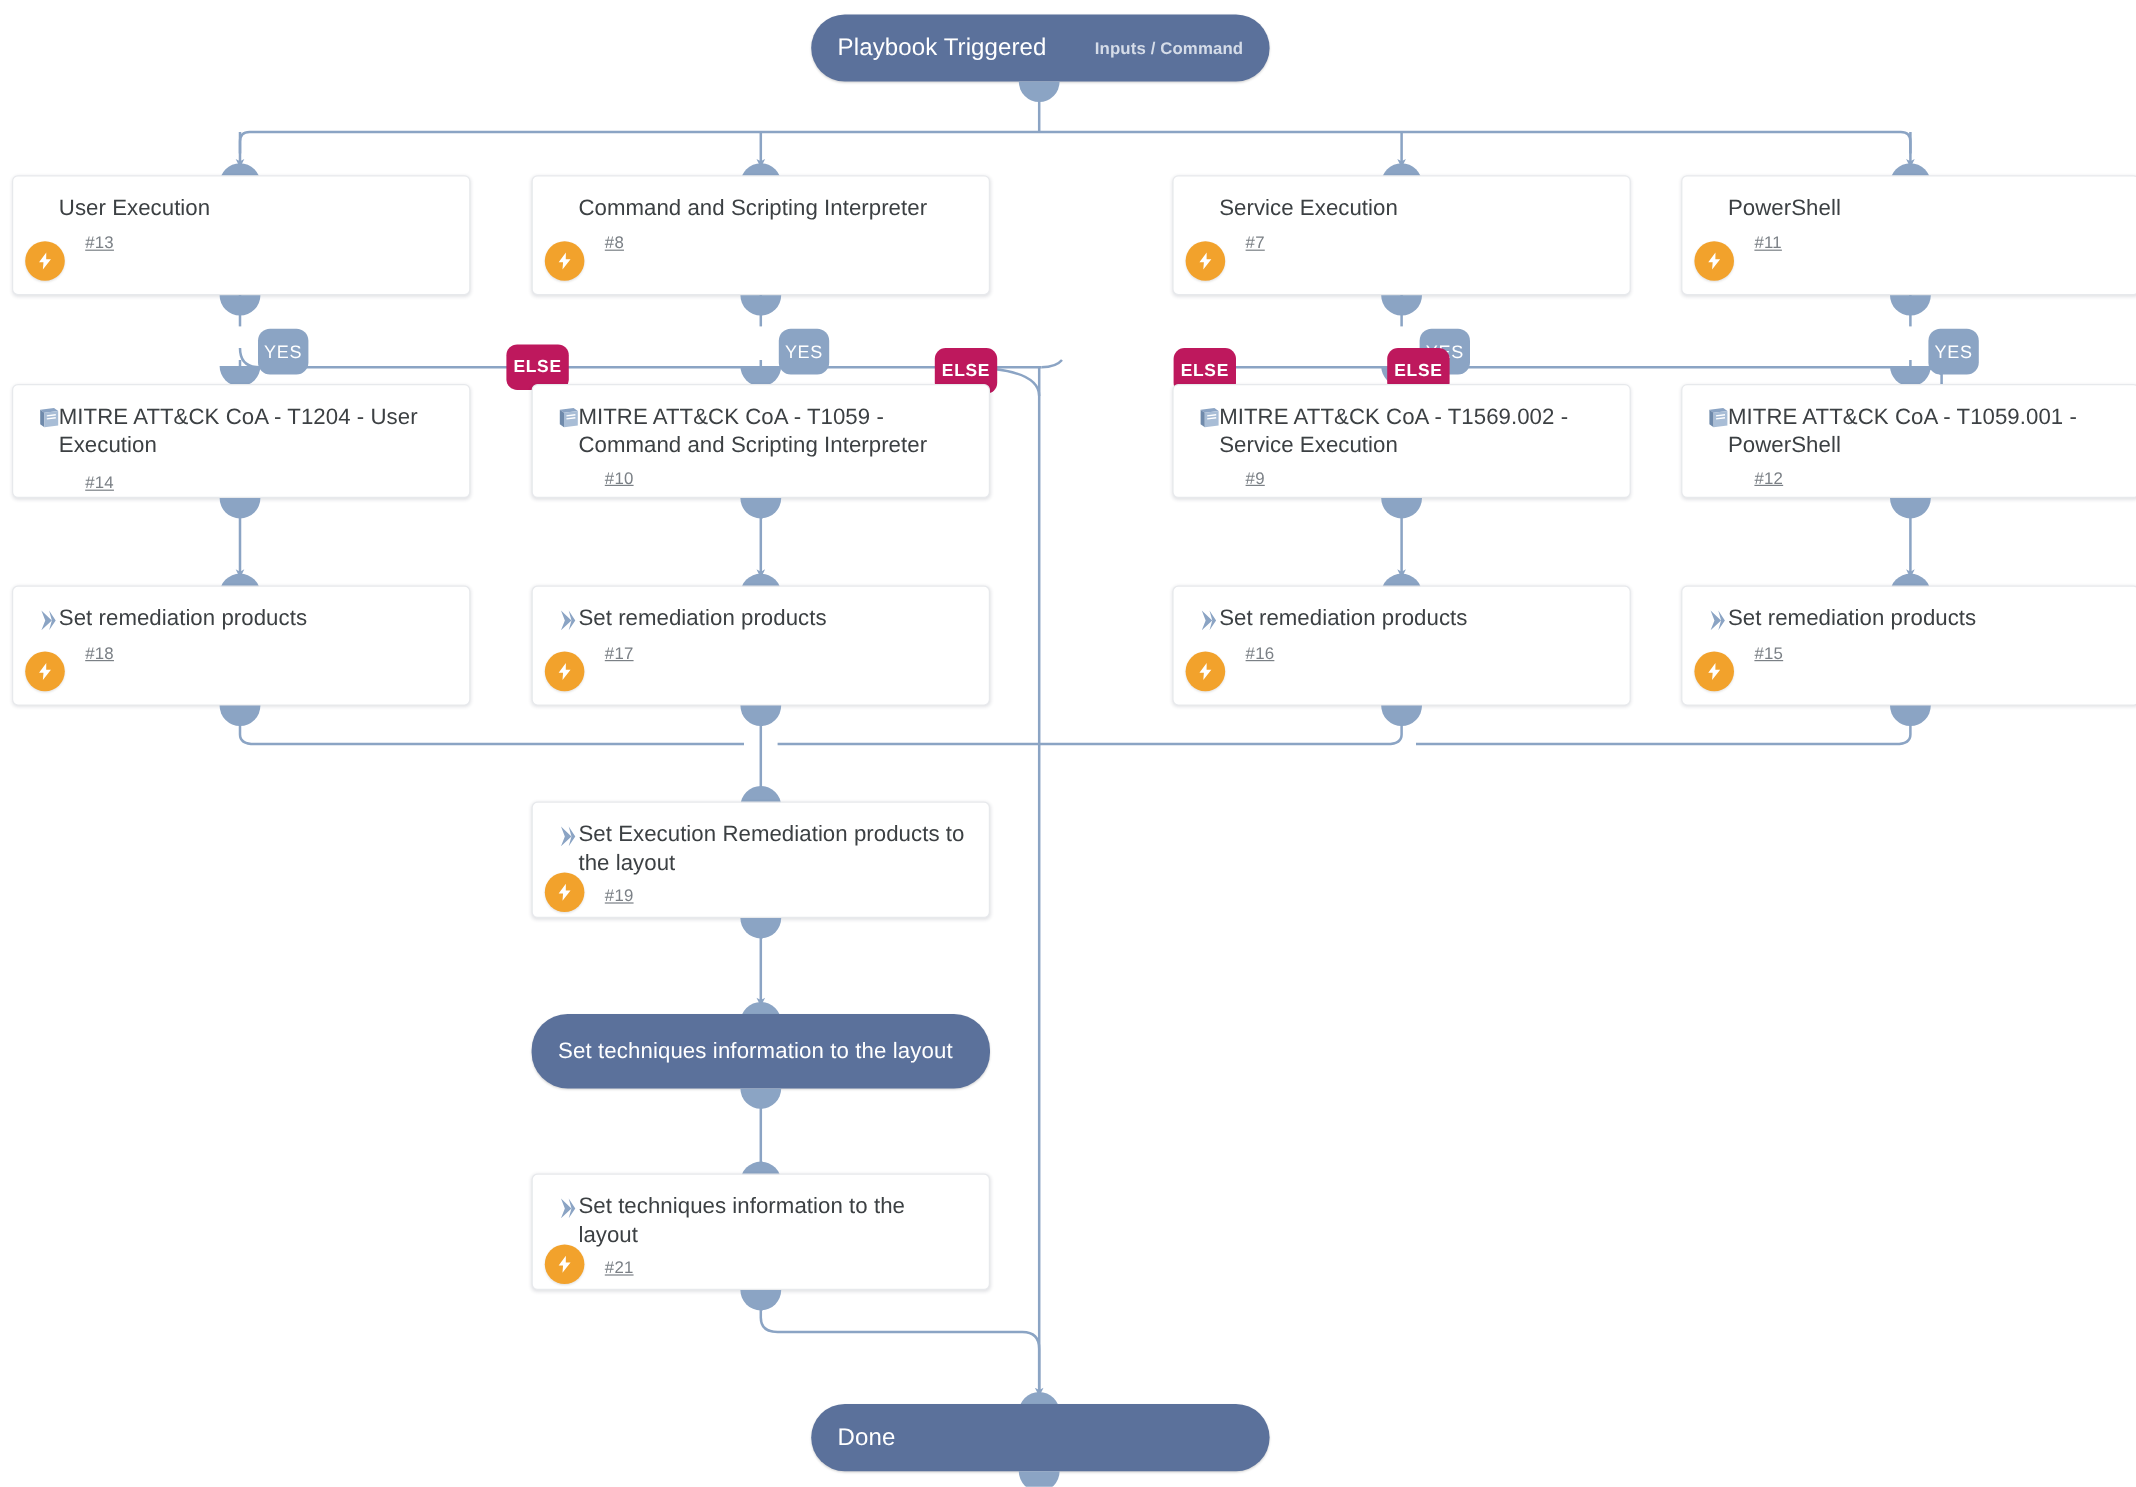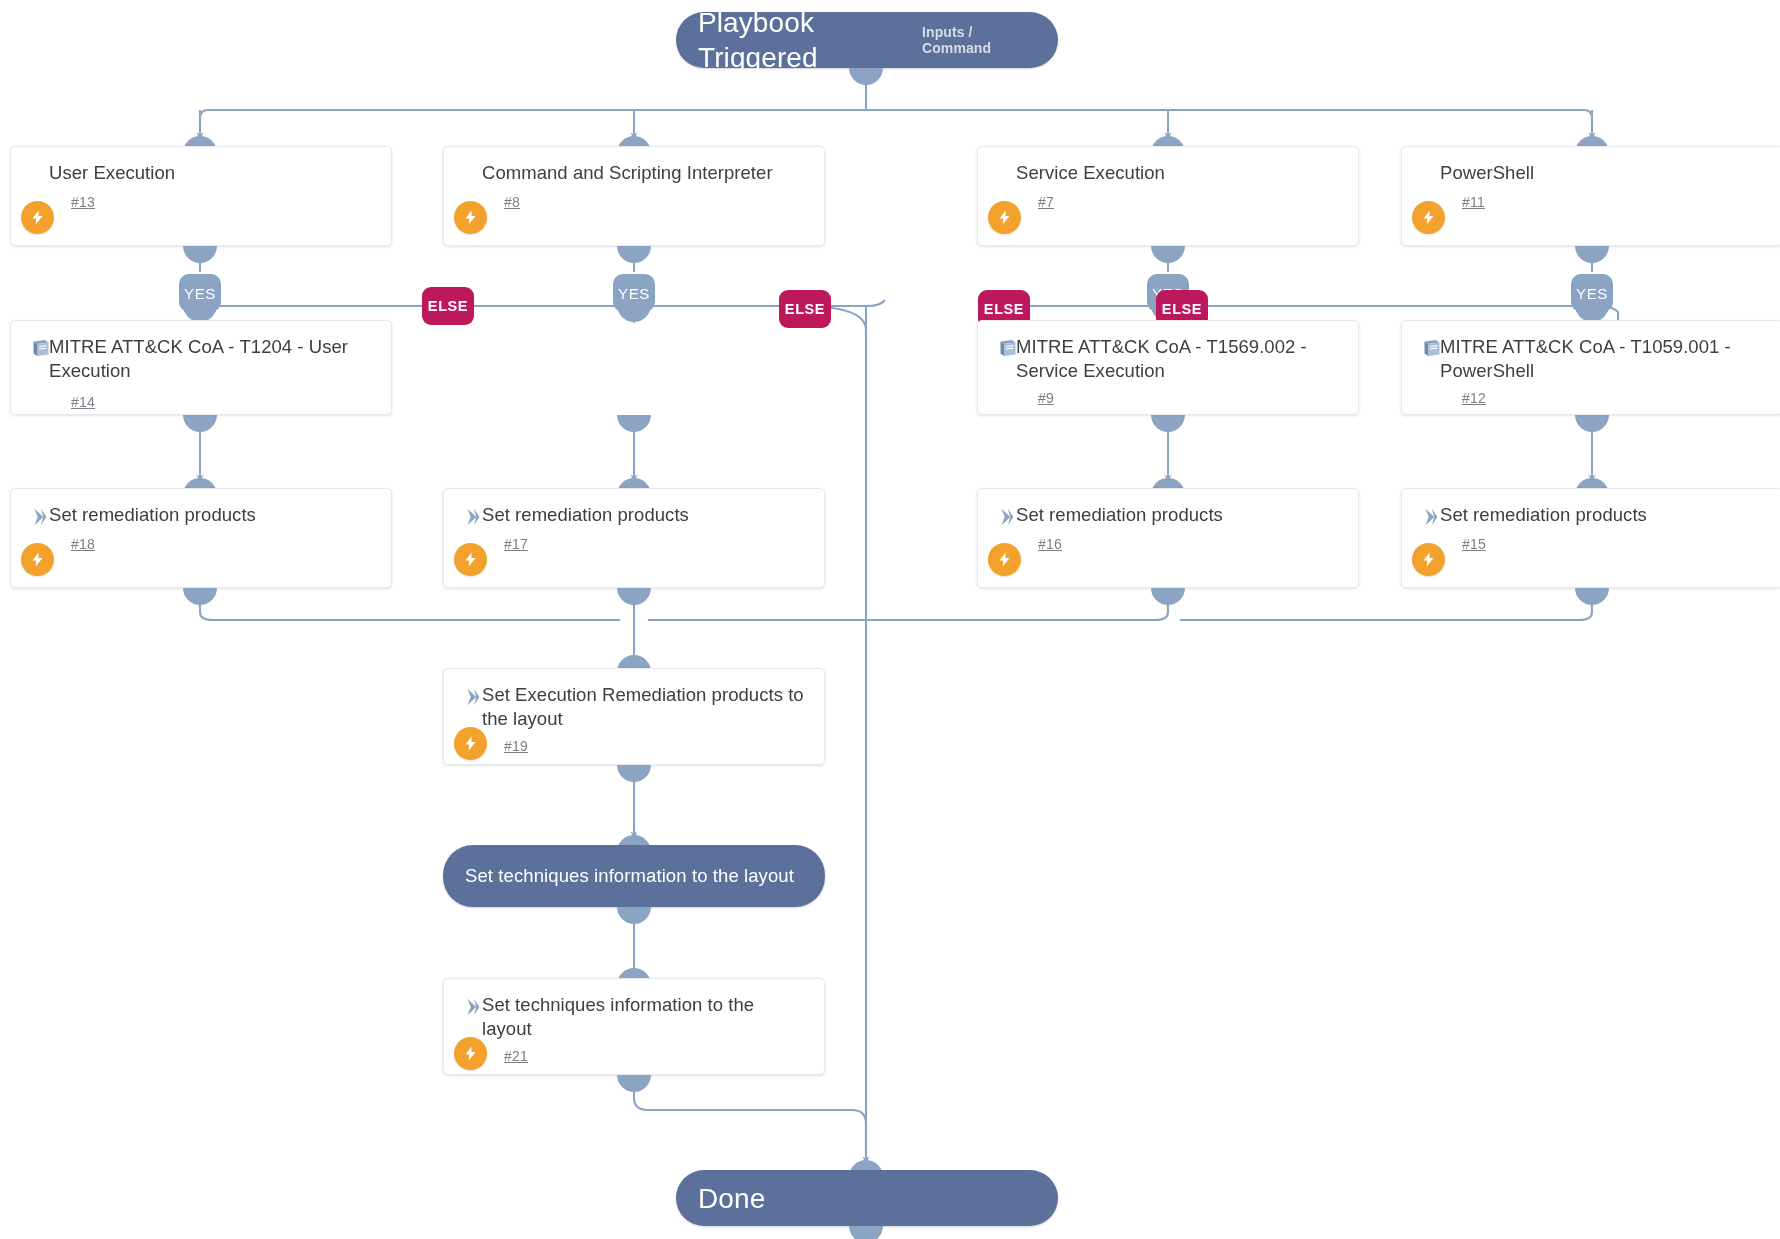--- a/index.html
+++ b/index.html
@@ -12,21 +12,21 @@
 
   
   #wires{position:absolute;left:0;top:0;width:1780px;height:1239px;pointer-events:none;}
 
   
   .pill{
     position:absolute;background:#5b719b;border-radius:30px;
     display:flex;align-items:center;box-sizing:border-box;
     box-shadow:0 1px 2px rgba(0,0,0,.18);
   }
-  .pill .pill-title{color:#ffffff;font-size:28px;font-weight:400;letter-spacing:.1px;line-height:1.25;}
+  .pill .pill-title{color:#ffffff;font-size:20px;font-weight:400;letter-spacing:.1px;line-height:1.25;}
   .pill .pill-sub{color:#d5dce8;font-size:14px;font-weight:700;margin-left:auto;letter-spacing:.1px;}
 
   
   .card{
     position:absolute;background:#ffffff;border:1px solid #e7e9ec;border-radius:5px;
     box-sizing:border-box;box-shadow:0 1px 3px rgba(30,40,60,.13);
   }
   .card .c-row{display:flex;padding:14px 16px 0 16px;}
   .card .c-title{
     font-size:18.5px;color:#3c4043;line-height:1.32;padding-left:22px;
@@ -50,21 +50,21 @@
     position:absolute;left:10px;width:33px;height:33px;border-radius:50%;
     background:#f2a22c;display:flex;align-items:center;justify-content:center;
     box-shadow:0 1px 2px rgba(0,0,0,.12);
   }
 
   
   .badge{
     position:absolute;border-radius:10px;display:flex;align-items:center;justify-content:center;
     font-size:15px;font-weight:400;letter-spacing:.6px;color:#ffffff;box-sizing:border-box;
   }
-  .badge.yes{background:#8ba4c4;width:42px;height:38px;}
+  .badge.yes{background:#8ba4c4;width:42px;height:38px;margin-left:36px;}
   .badge.els{background:#be185d;width:52px;height:38px;border-radius:9px;font-size:14.5px;font-weight:700;}
 
   
   .port{position:absolute;background:#8ba4c4;}
   .port.in{width:34px;height:17px;border-radius:17px 17px 0 0;}
   .port.out{width:34px;height:17px;border-radius:0 0 17px 17px;}
 </style>
 </head>
 <body>
 
@@ -223,20 +223,35 @@
         <path d="M10 12 L17.5 11.1" stroke="#fff" stroke-width="1.1" fill="none"></path>
       </svg>
     </span>
     <div class="c-row">
         <div class="c-title">MITRE ATT&amp;CK CoA - T1204 - User Execution</div>
       </div>
     <div class="c-id" style="margin-top:10px;">#14</div>
   </div>
   <div class="port out" style="left:183px;top:415px;"></div>
 
+  <div class="card" style="left:443px;top:320px;width:382px;height:95px;">
+    <span class="book">
+      <svg width="24" height="24" viewBox="0 0 24 24">
+        <path d="M4.5 4.5 L16 3 L19.5 5.5 L8 7 Z" fill="#8ba4c4"></path>
+        <path d="M4.5 4.5 L8 7 L8 19 L4.5 16.5 Z" fill="#6f8aab"></path>
+        <path d="M8 7 L19.5 5.5 L19.5 17.5 L8 19 Z" fill="#a8bdd6"></path>
+        <path d="M10 9.5 L17.5 8.6" stroke="#fff" stroke-width="1.1" fill="none"></path>
+        <path d="M10 12 L17.5 11.1" stroke="#fff" stroke-width="1.1" fill="none"></path>
+      </svg>
+    </span>
+    <div class="c-row">
+        <div class="c-title">MITRE ATT&amp;CK CoA - T1059 - Command and Scripting Interpreter</div>
+      </div>
+    <div class="c-id" style="margin-top:6px;">#10</div>
+  </div>
   <div class="port out" style="left:617px;top:415px;"></div>
 
   <div class="card" style="left:977px;top:320px;width:382px;height:95px;">
     <span class="book">
       <svg width="24" height="24" viewBox="0 0 24 24">
         <path d="M4.5 4.5 L16 3 L19.5 5.5 L8 7 Z" fill="#8ba4c4"></path>
         <path d="M4.5 4.5 L8 7 L8 19 L4.5 16.5 Z" fill="#6f8aab"></path>
         <path d="M8 7 L19.5 5.5 L19.5 17.5 L8 19 Z" fill="#a8bdd6"></path>
         <path d="M10 9.5 L17.5 8.6" stroke="#fff" stroke-width="1.1" fill="none"></path>
         <path d="M10 12 L17.5 11.1" stroke="#fff" stroke-width="1.1" fill="none"></path>

